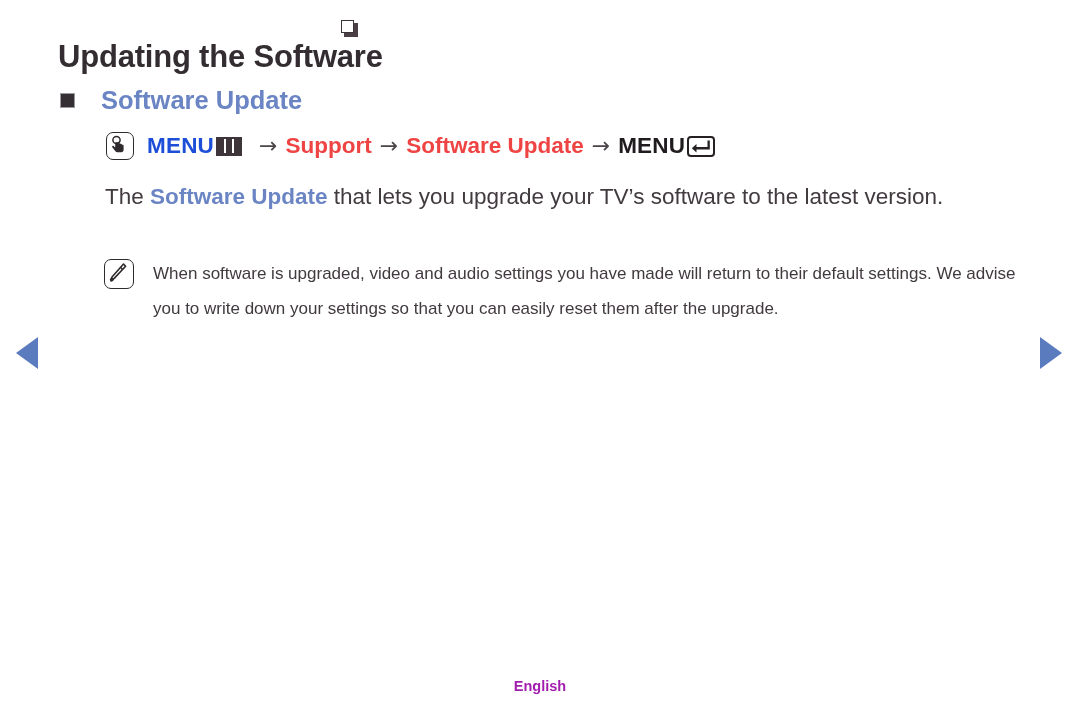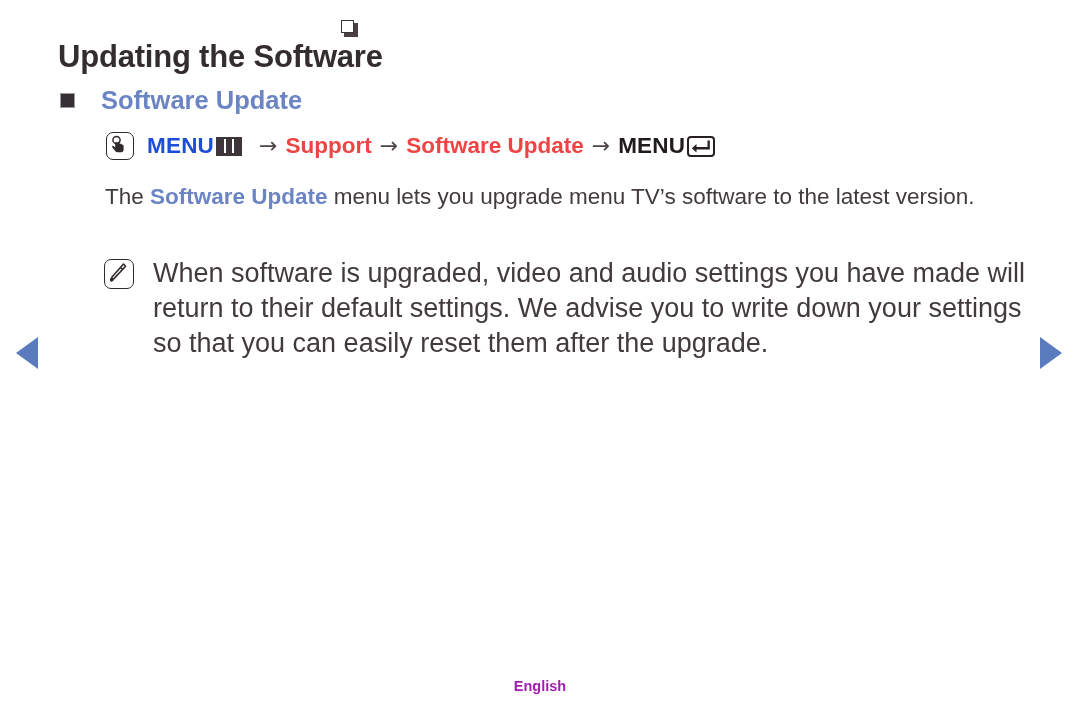--- a/index.html
+++ b/index.html
@@ -204,21 +204,21 @@
     border: 1.8px solid #2f2a2d;
     border-radius: 7px;
     box-sizing: border-box;
     position: relative;
     margin-right: 19px;
     margin-top: 3px;
     flex: none;
   }
   .note-icon svg { position: absolute; left: 1px; top: 1px; }
   .note-text {
-    font-size: 27px;
+    font-size: 17px;
     line-height: 35px;
     color: #413a3f;
     flex: 1;
   }
 
   
   .nav-arrow {
     position: absolute;
     top: 337px;
     width: 0;
@@ -281,21 +281,21 @@
     <span class="arrow-sep">→</span>
     <span class="enter-word">MENU</span>
     <span class="enter-glyph">
       <svg width="21" height="15" viewBox="0 0 21 15">
         <path d="M16.5 1.5 L16.5 8.0 L5.5 8.0 L5.5 5.0 L0.8 9.2 L5.5 13.4 L5.5 10.4 L18.8 10.4 L18.8 1.5 Z" fill="#262023"></path>
       </svg>
     </span>
   </div>
 
   <div class="body-para">
-    <span>The </span><span class="hl">Software Update</span><span> menu lets you upgrade menu TV’s software to the latest version.</span>
+    <span>The </span><span class="hl">Software Update</span><span> that lets you upgrade your TV’s software to the latest version.</span>
   </div>
 
   <div class="note-block">
     <span class="note-icon">
       <svg width="24" height="24" viewBox="0 0 24 24">
         <path d="M17.5 3.0 L19.6 5.2 L8.2 17.4 L5.0 19.8 L6.0 16.0 Z" fill="none" stroke="#2f2a2d" stroke-width="1.6" stroke-linejoin="round"></path>
         <path d="M14.5 6.2 L16.6 8.4" stroke="#2f2a2d" stroke-width="1.4"></path>
         <circle cx="5.8" cy="18.6" r="1.9" fill="#2f2a2d"></circle>
       </svg>
     </span>

